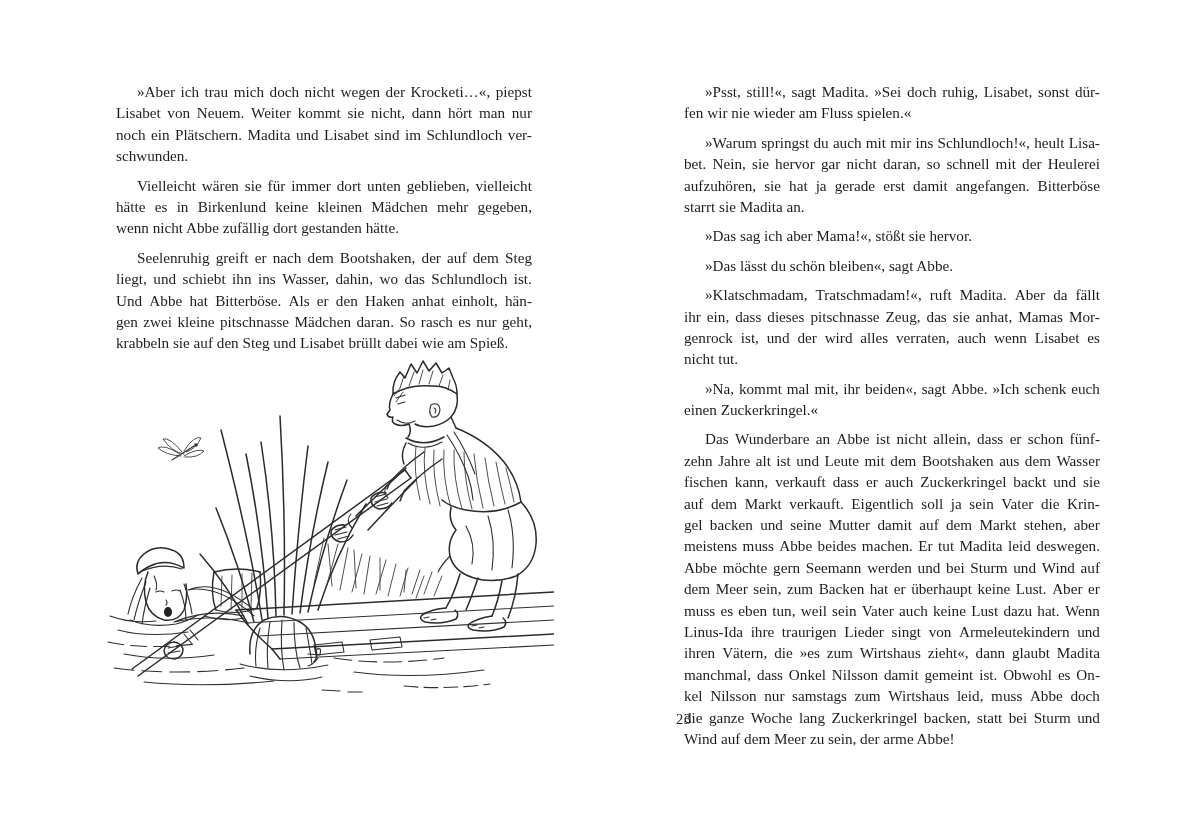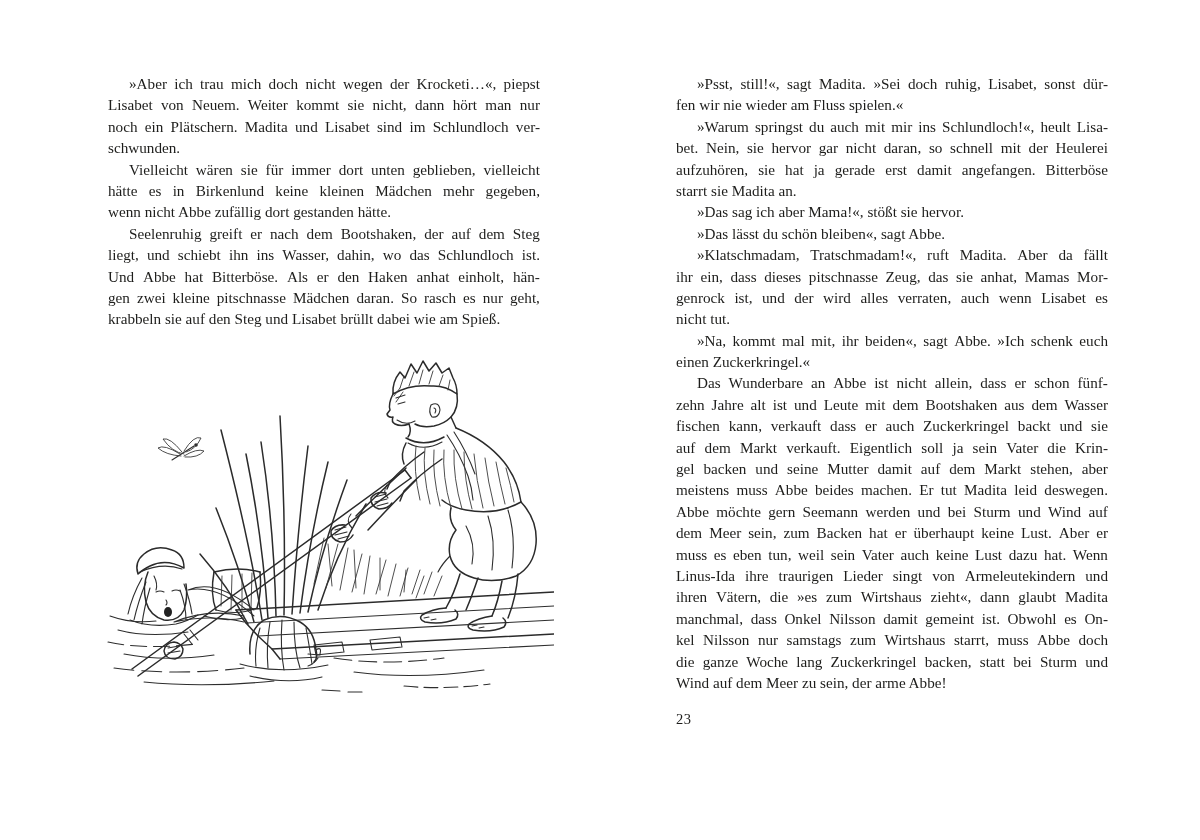--- a/index.html
+++ b/index.html
@@ -12,21 +12,21 @@
     color: #1d1d1b;
   }
   .text-block {
     position: absolute;
     width: 432px;
     font-size: 15.2px;
     line-height: 21.4px;
   }
   #left-text  { left: 108px; top: 73px; }
   #right-text { left: 676px; top: 73px; }
-  .para { margin: 0; }
+  .para { margin: 8px; }
   .line {
     display: flex;
     justify-content: space-between;
     height: 21.4px;
     align-items: baseline;
   }
   .line.indent { padding-left: 21px; }
   .line.last { display: block; }
   .illustration {
     position: absolute;
@@ -631,21 +631,21 @@
         <span>es</span>
         <span>On-</span>
       </div>
       <div class="line">
         <span>kel</span>
         <span>Nilsson</span>
         <span>nur</span>
         <span>samstags</span>
         <span>zum</span>
         <span>Wirtshaus</span>
-        <span>starrt,</span>
+        <span>leid,</span>
         <span>muss</span>
         <span>Abbe</span>
         <span>doch</span>
       </div>
       <div class="line">
         <span>die</span>
         <span>ganze</span>
         <span>Woche</span>
         <span>lang</span>
         <span>Zuckerkringel</span>

